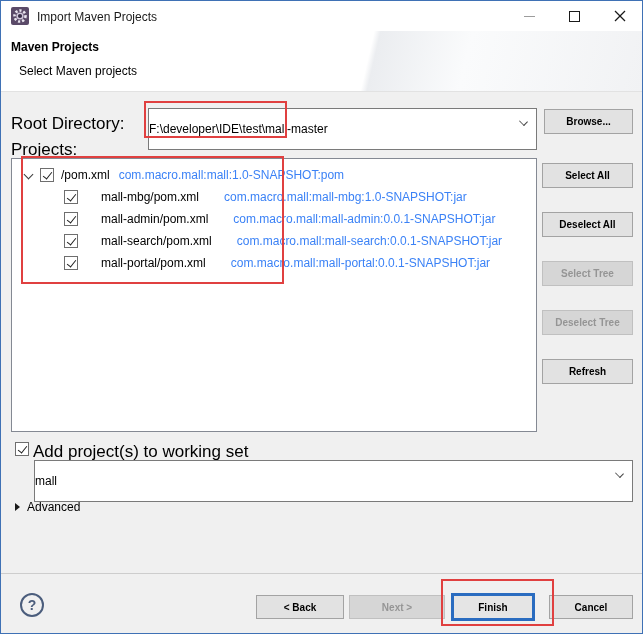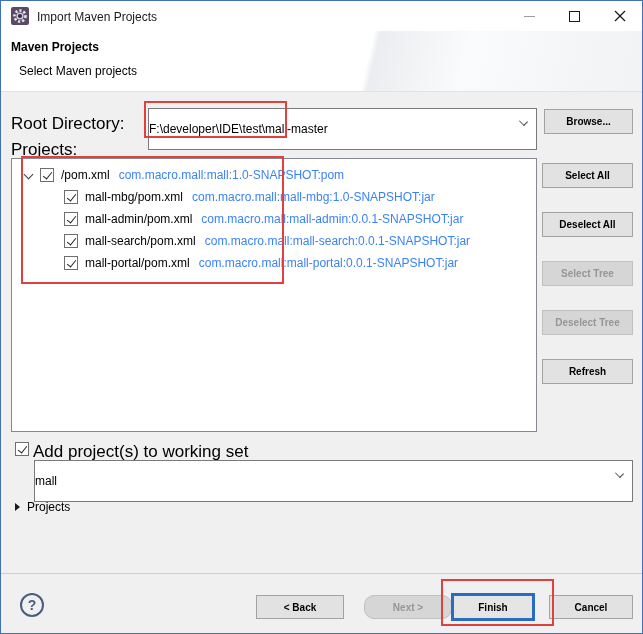--- a/index.html
+++ b/index.html
@@ -50,21 +50,21 @@
   .btn.disabled { background:#d6d6d6; border-color:#c0c0c0; color:#959595; }
   .btn-browse { left:543px; top:108px; width:89px; height:25px; }
 
   
   .tree-box {
     position:absolute; left:10px; top:157px; width:526px; height:274px;
     background:#fff; border:1px solid #848993; padding-top:5px;
   }
   .tree-row { height:22px; display:flex; align-items:center; }
   .tree-row.root { padding-left:10px; }
-  .tree-row.child { padding-left:52px; }
+  .tree-row.child { padding-left:52px;gap:16px; }
   .expander {
     width:14px; height:14px; margin-right:4px; position:relative;
   }
   .expander::after {
     content:""; position:absolute; left:3px; top:3px; width:6px; height:6px;
     border-right:1.5px solid #3c3c3c; border-bottom:1.5px solid #3c3c3c; transform:rotate(45deg);
   }
   .checkbox {
     width:14px; height:14px; background:#fff; border:1px solid #6e6e6e;
     margin-right:7px; position:relative; flex:none;
@@ -90,21 +90,21 @@
   }
 
   
   .footer-sep { position:absolute; left:0; top:572px; width:100%; border-top:1px solid #cdcdcd; }
   .help-circle {
     position:absolute; left:19px; top:592px; width:24px; height:24px; border-radius:50%;
     border:2px solid #4b5d7c; color:#4b5d7c; font-size:14px; font-weight:bold;
     display:flex; align-items:center; justify-content:center;
   }
   .btn-back   { left:255px; top:594px; width:88px; height:24px; }
-  .btn-next   { left:363px; top:594px; width:88px; height:24px;border-radius:10px; }
+  .btn-next   { left:348px; top:594px; width:96px; height:24px; }
   .btn-finish { left:450px; top:592px; width:84px; height:28px; border:3px solid #2a6cc0; background:#e5e5e5; }
   .btn-cancel { left:548px; top:594px; width:84px; height:24px; }
 
   
   .annot { position:absolute; border:2px solid #e04040; pointer-events:none; }
   .annot-root { left:143px; top:100px; width:143px; height:37px; }
   .annot-tree { left:20px; top:155px; width:263px; height:128px; }
   .annot-finish { left:440px; top:578px; width:113px; height:47px; }
 </style>
 </head>
@@ -190,21 +190,21 @@
 
   <span class="checkbox ws-check" style="position:absolute;"></span>
   <span class="label ws-label">Add project(s) to working set</span>
   <div class="combo combo-ws">
     <span>mall</span>
     <span class="chev"></span>
   </div>
 
   <div class="advanced">
     <span class="adv-arrow"></span>
-    <span>Projects</span>
+    <span>Advanced</span>
   </div>
 
   <div class="footer-sep"></div>
   <div class="help-circle">?</div>
   <div class="btn btn-back">&lt; Back</div>
   <div class="btn btn-next disabled">Next &gt;</div>
   <div class="btn btn-finish">Finish</div>
   <div class="btn btn-cancel">Cancel</div>
 
   <div class="annot annot-root"></div>

